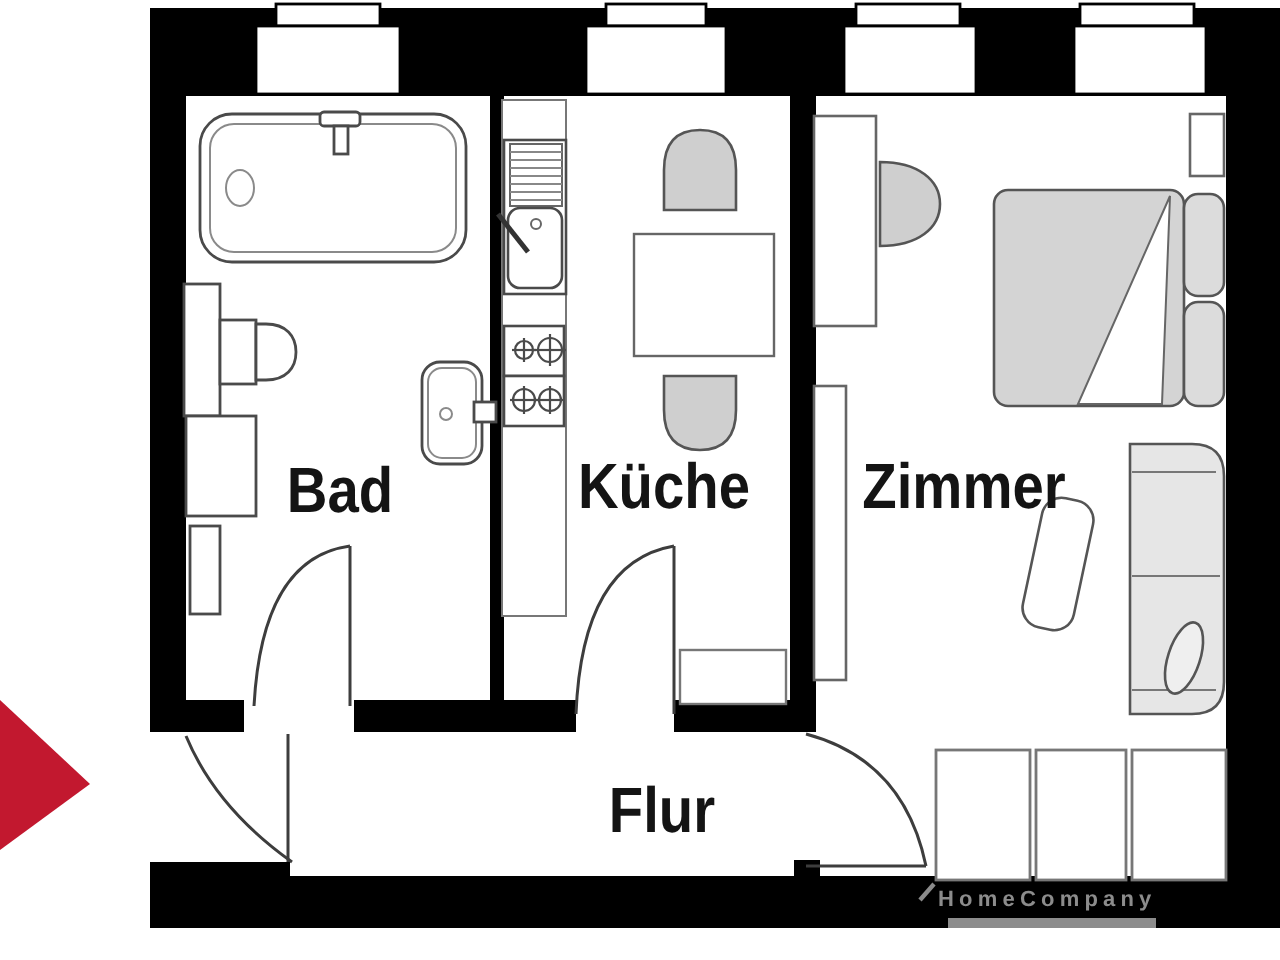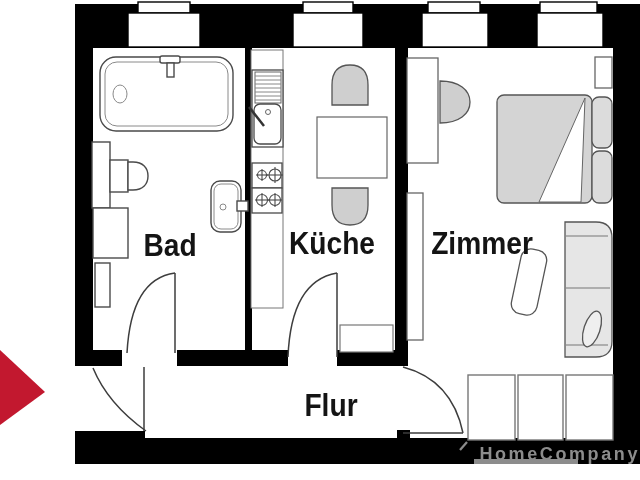--- a/index.html
+++ b/index.html
@@ -1,22 +1,22 @@
 <!DOCTYPE html>
 <html><head>
 <meta charset="utf-8">
 <style>
   html,body{margin:0;padding:0;background:#ffffff;}
   #plan{position:relative;width:640px;height:464px;background:#ffffff;overflow:hidden;
         font-family:"Liberation Sans", sans-serif;}
   #plan svg{position:absolute;left:0;top:0;}
   .room-label{position:absolute;width:140px;text-align:center;font-size:32px;font-weight:600;
               color:#141414;transform:scaleX(.88);letter-spacing:0px;line-height:1;}
-  .watermark{position:absolute;left:469px;top:444px;width:171px;font-size:18px;font-weight:700;
-             letter-spacing:2.6px;color:#8c8c8c;white-space:nowrap;text-align:right;}
+  .watermark{position:absolute;left:469px;top:444px;width:171px;font-size:11px;font-weight:700;
+             letter-spacing:2.6px;color:#8c8c8c;white-space:nowrap;}
 </style>
 </head>
 <body>
 
 <div id="plan">
   <svg width="640" height="480" viewBox="0 0 640 480">
 
     <g>
       <rect x="75" y="4" width="565" height="44" fill="#000"></rect>
       <rect x="75" y="4" width="18" height="360" fill="#000"></rect>

